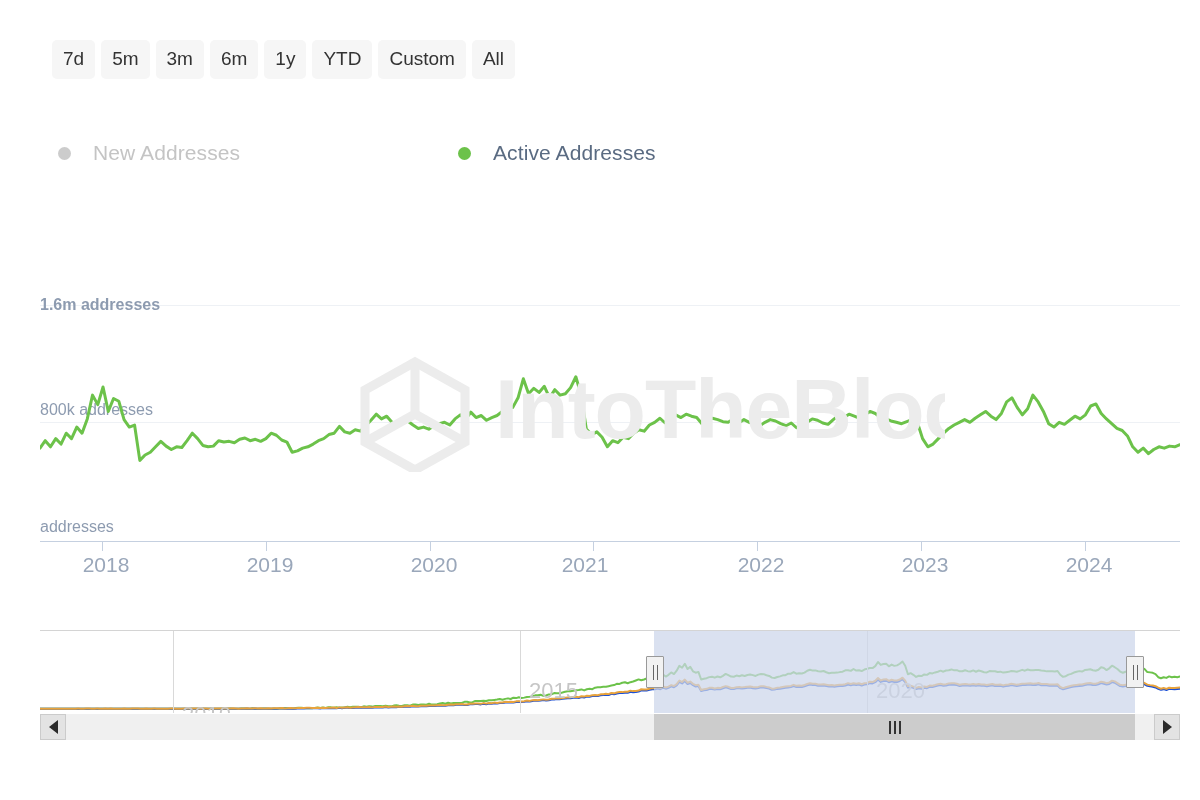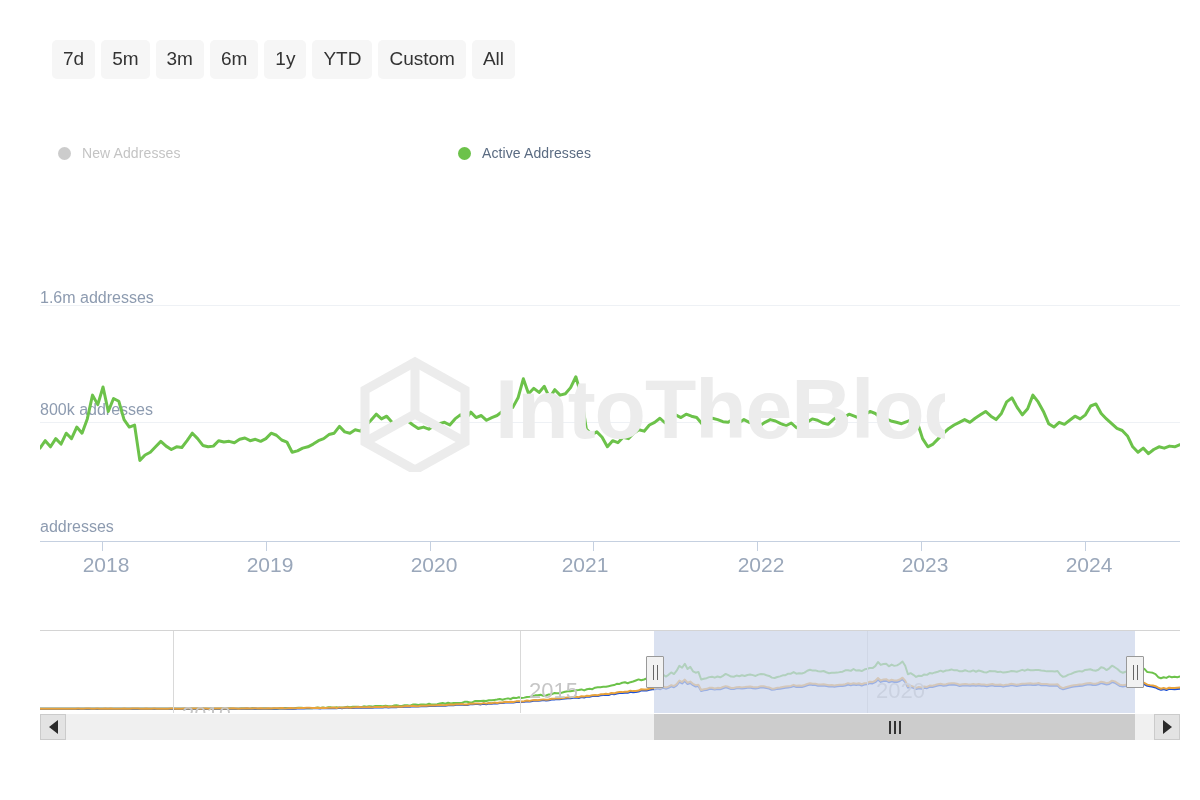--- a/index.html
+++ b/index.html
@@ -62,23 +62,24 @@
   }
   .legend-item.col-a { width: 400px; }
   .legend-dot {
     width: 13px;
     height: 13px;
     border-radius: 50%;
     flex: 0 0 auto;
     display: block;
   }
   .legend-label {
-    font-size: 14px;
+    font-size: 21px;
     font-family: "Liberation Sans", sans-serif;
     letter-spacing: 0.1px;
+    margin-left: 11px;
   }
   .legend-item.inactive .legend-dot { background: #cccccc; }
   .legend-item.inactive .legend-label { color: #c4c4c4; }
   .legend-item.active .legend-dot { background: #6cc24a; }
   .legend-item.active .legend-label { color: #5a6b82; text-align: center; }
 
   
   .chart-area {
     position: absolute;
     left: 40px;
@@ -287,21 +288,21 @@
         <span class="legend-label">Active Addresses</span>
       </div>
     </div>
   </div>
 
   <div class="chart-area">
 
     <div class="gridline" style="top:35px;"></div>
     <div class="gridline" style="top:152px;"></div>
 
-    <div class="ylabel" style="top:19px;">1.6m addresses</div>
+    <div class="ylabel" style="top:26px;font-weight:bold;">1.6m addresses</div>
     <div class="ylabel" style="top:131px;">800k addresses</div>
     <div class="ylabel" style="top:248px;">addresses</div>
 
     <div class="chart-plot">
       <svg class="watermark" viewBox="0 0 600 130">
         <g fill="none" stroke="#ececec" stroke-width="9">
           <path d="M70 20 L120 48 L120 100 L70 128 L20 100 L20 48 Z"></path>
           <path d="M70 20 L70 72 L20 100"></path>
           <path d="M70 72 L120 100"></path>
         </g>

